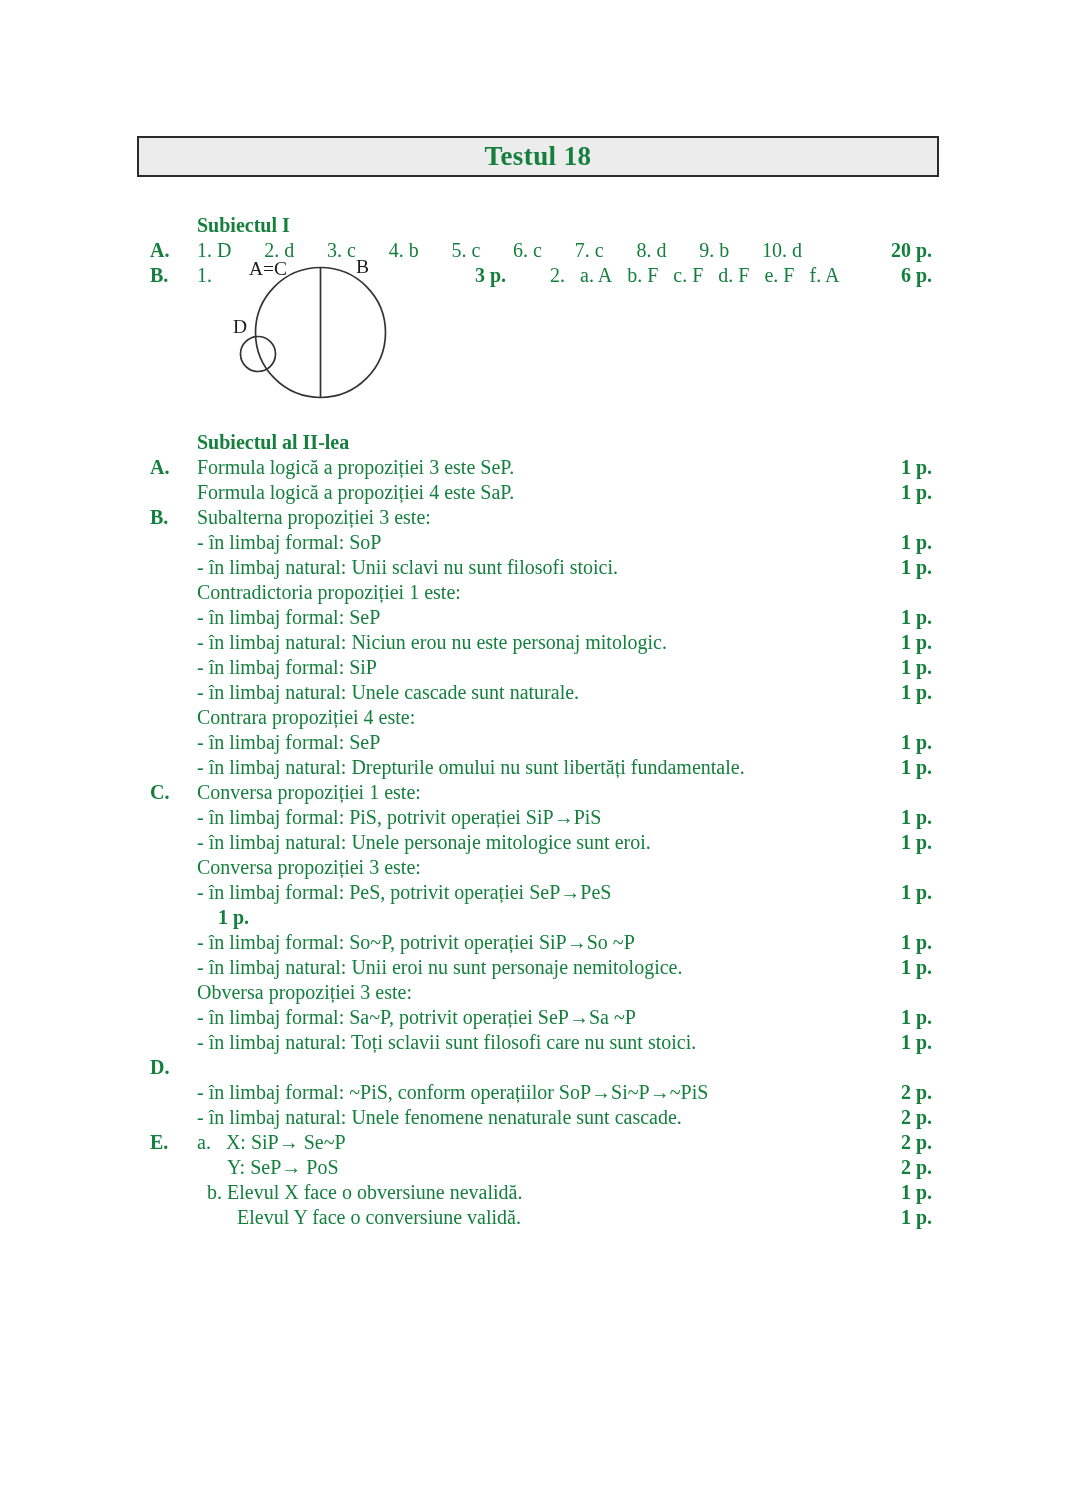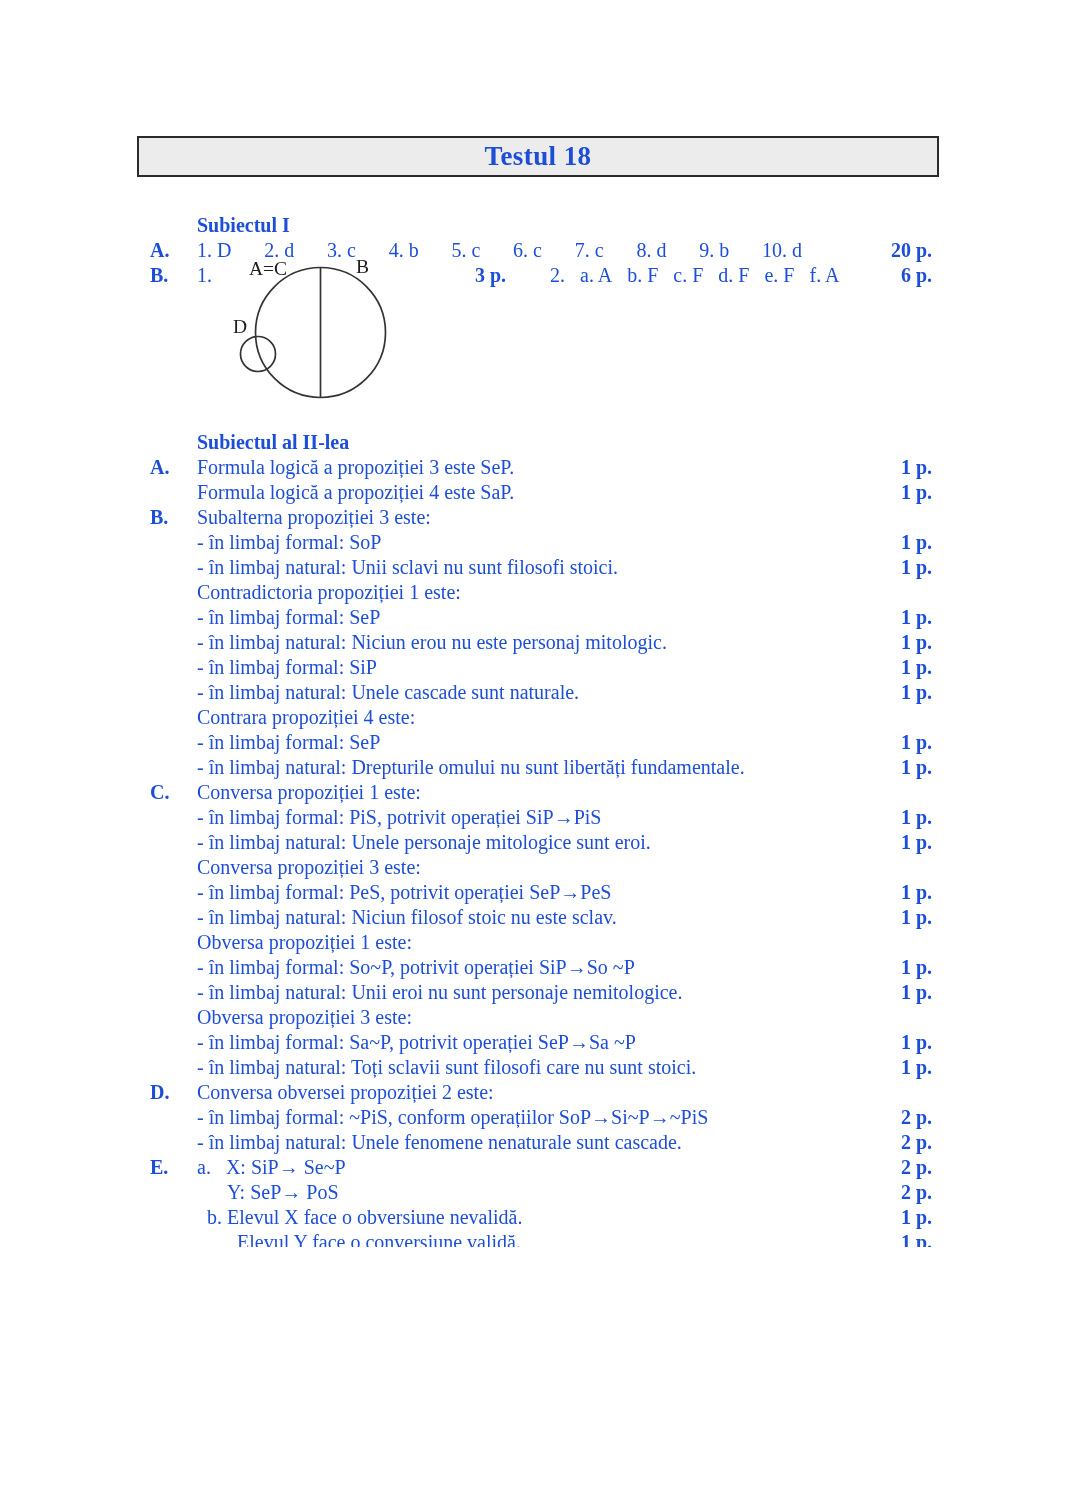--- a/index.html
+++ b/index.html
@@ -1,20 +1,20 @@
 <!DOCTYPE html>
 <html><head>
 <meta charset="utf-8">
 <style>
   html,body{margin:0;padding:0;background:#ffffff;}
   .page{
     position:relative;
     width:1080px;height:1247px;
     background:#ffffff;
-    color:#1d4ed8;
+    color:#15803d;
     font-family:"Liberation Serif","DejaVu Serif",serif;
     font-size:20px;line-height:25px;
     overflow:hidden;
   }
   .title-box{
     position:absolute;left:137px;top:136px;width:802px;height:41px;
     background:#ececec;border:2px solid #2b2b2b;
     display:flex;align-items:center;justify-content:center;
     box-sizing:border-box;
   }
@@ -190,26 +190,24 @@
           <span class="txt">Conversa propoziției 3 este:</span>
           <span class="pts"></span>
         </div>
         <div class="row">
           <span class="marker"></span>
           <span class="txt">- în limbaj formal: PeS, potrivit operației SeP→PeS</span>
           <span class="pts">1 p.</span>
         </div>
         <div class="row">
           <span class="marker"></span>
-          <span class="txt">- în limbaj natural: Niciun filosof stoic nu este sclav.</span>
-          <span class="pts">1 p.</span>
-        </div>
-        <div class="row">
-          <span class="marker"></span>
-          <span class="txt">Obversa propoziției 1 este:</span>
+          <span class="pts">1 p.</span>
+        </div>
+        <div class="row">
+          <span class="marker"></span>
           <span class="pts"></span>
         </div>
         <div class="row">
           <span class="marker"></span>
           <span class="txt">- în limbaj formal: So~P, potrivit operației SiP→So ~P</span>
           <span class="pts">1 p.</span>
         </div>
         <div class="row">
           <span class="marker"></span>
           <span class="txt">- în limbaj natural: Unii eroi nu sunt personaje nemitologice.</span>
@@ -225,21 +223,20 @@
           <span class="txt">- în limbaj formal: Sa~P, potrivit operației SeP→Sa ~P</span>
           <span class="pts">1 p.</span>
         </div>
         <div class="row">
           <span class="marker"></span>
           <span class="txt">- în limbaj natural: Toți sclavii sunt filosofi care nu sunt stoici.</span>
           <span class="pts">1 p.</span>
         </div>
         <div class="row">
           <span class="marker">D.</span>
-          <span class="txt">Conversa obversei propoziției 2 este:</span>
           <span class="pts"></span>
         </div>
         <div class="row">
           <span class="marker"></span>
           <span class="txt">- în limbaj formal: ~PiS, conform operațiilor SoP→Si~P→~PiS</span>
           <span class="pts">2 p.</span>
         </div>
         <div class="row">
           <span class="marker"></span>
           <span class="txt">- în limbaj natural: Unele fenomene nenaturale sunt cascade.</span>

